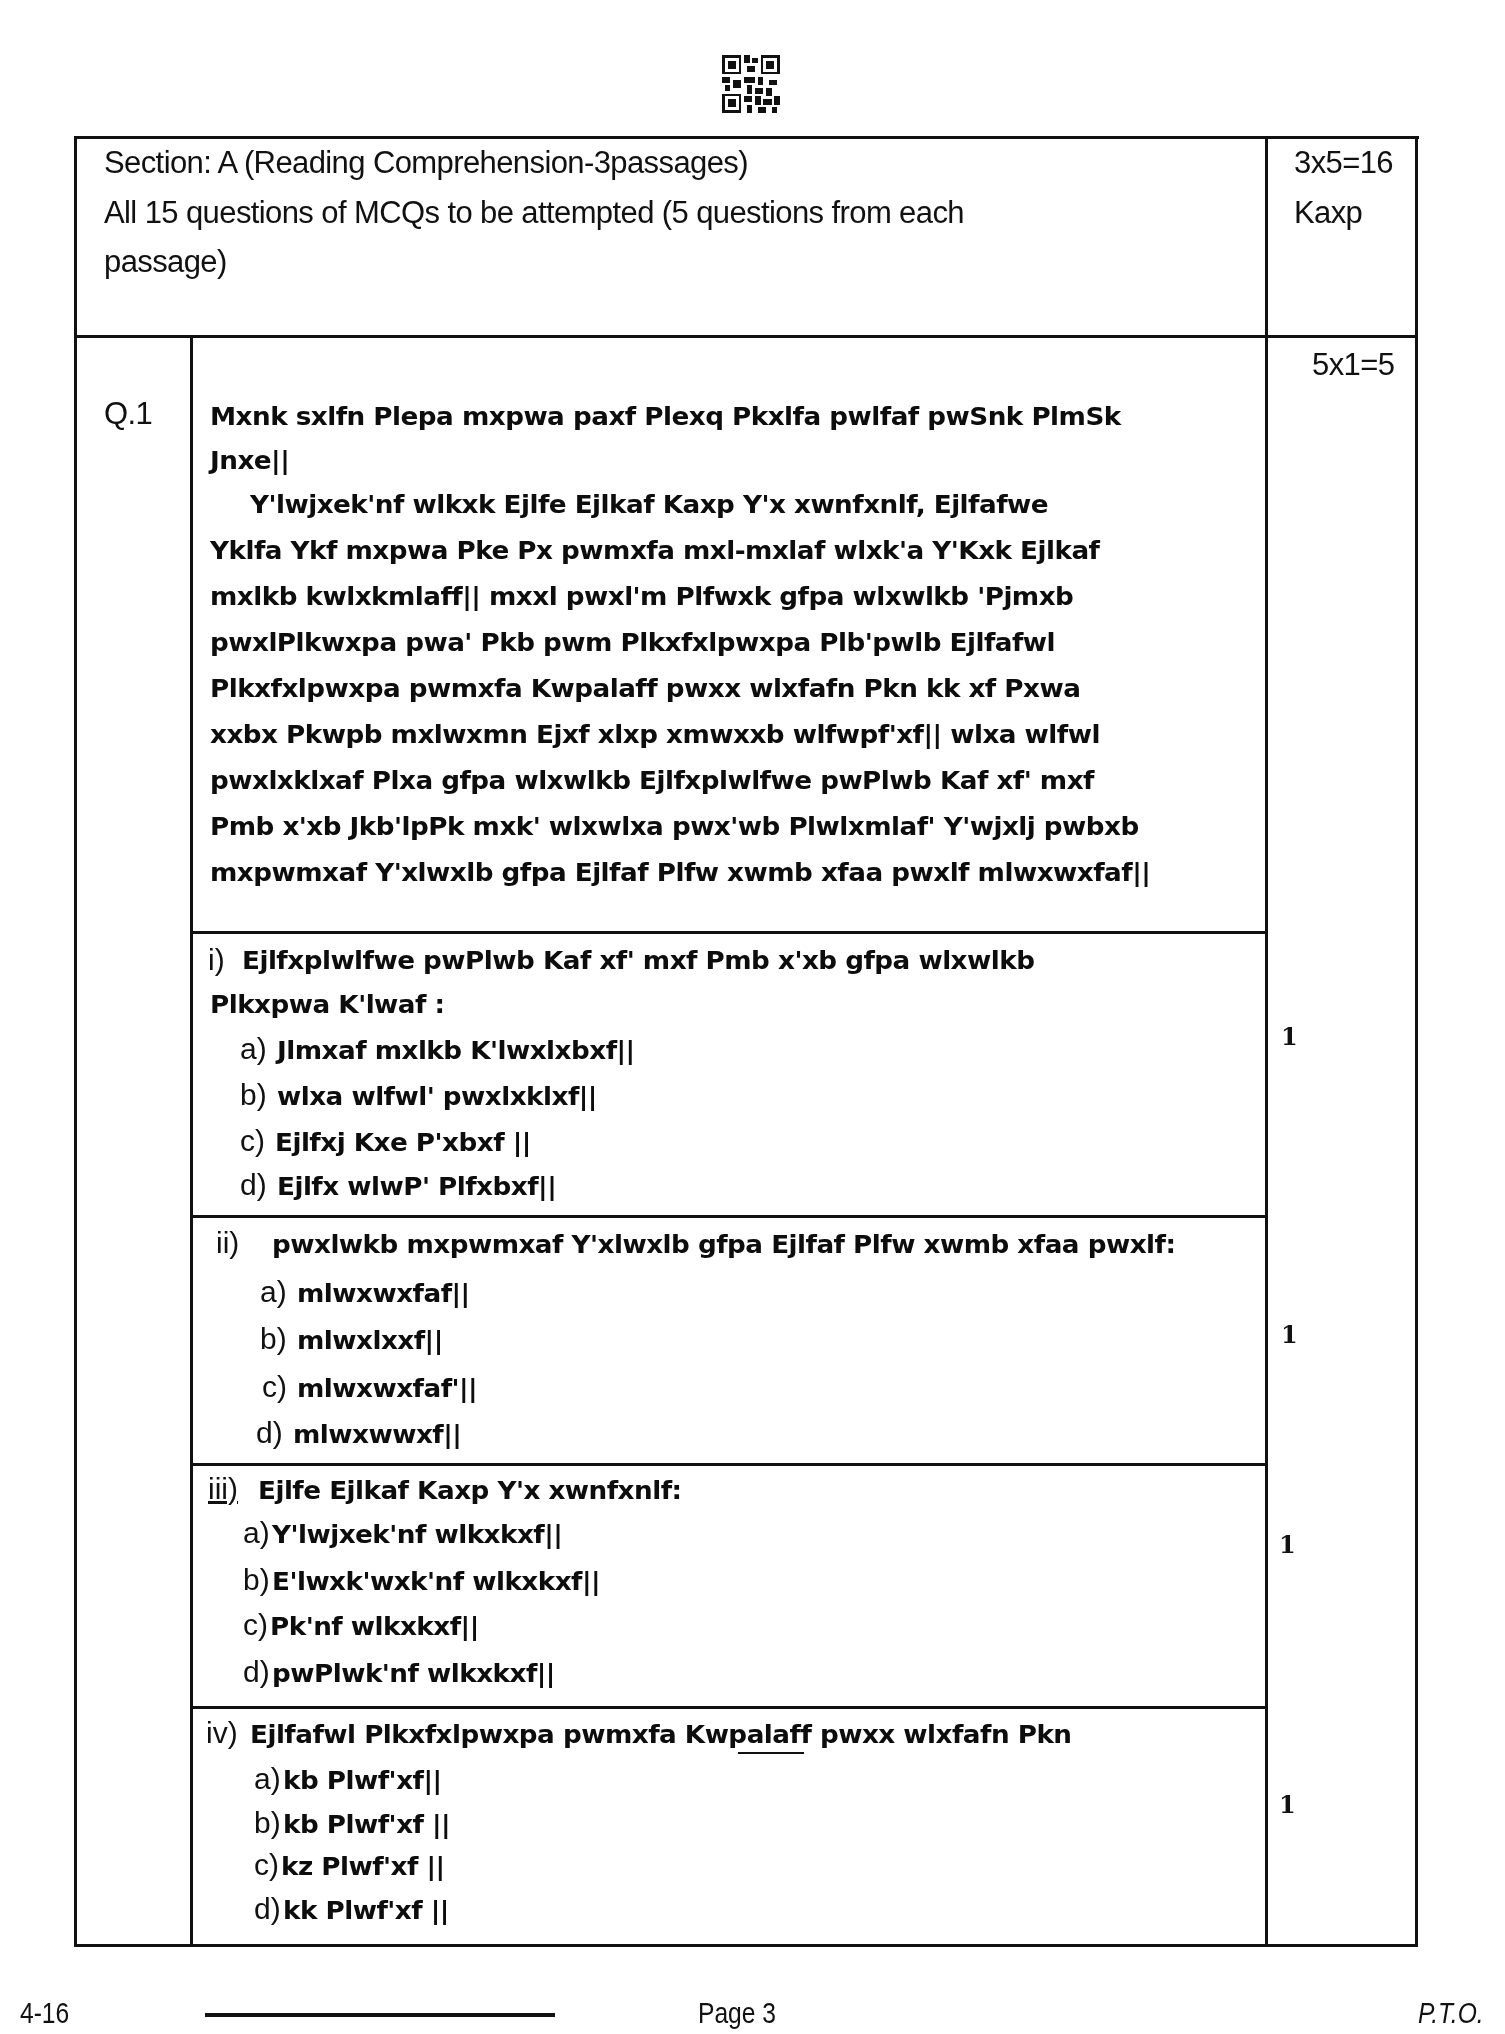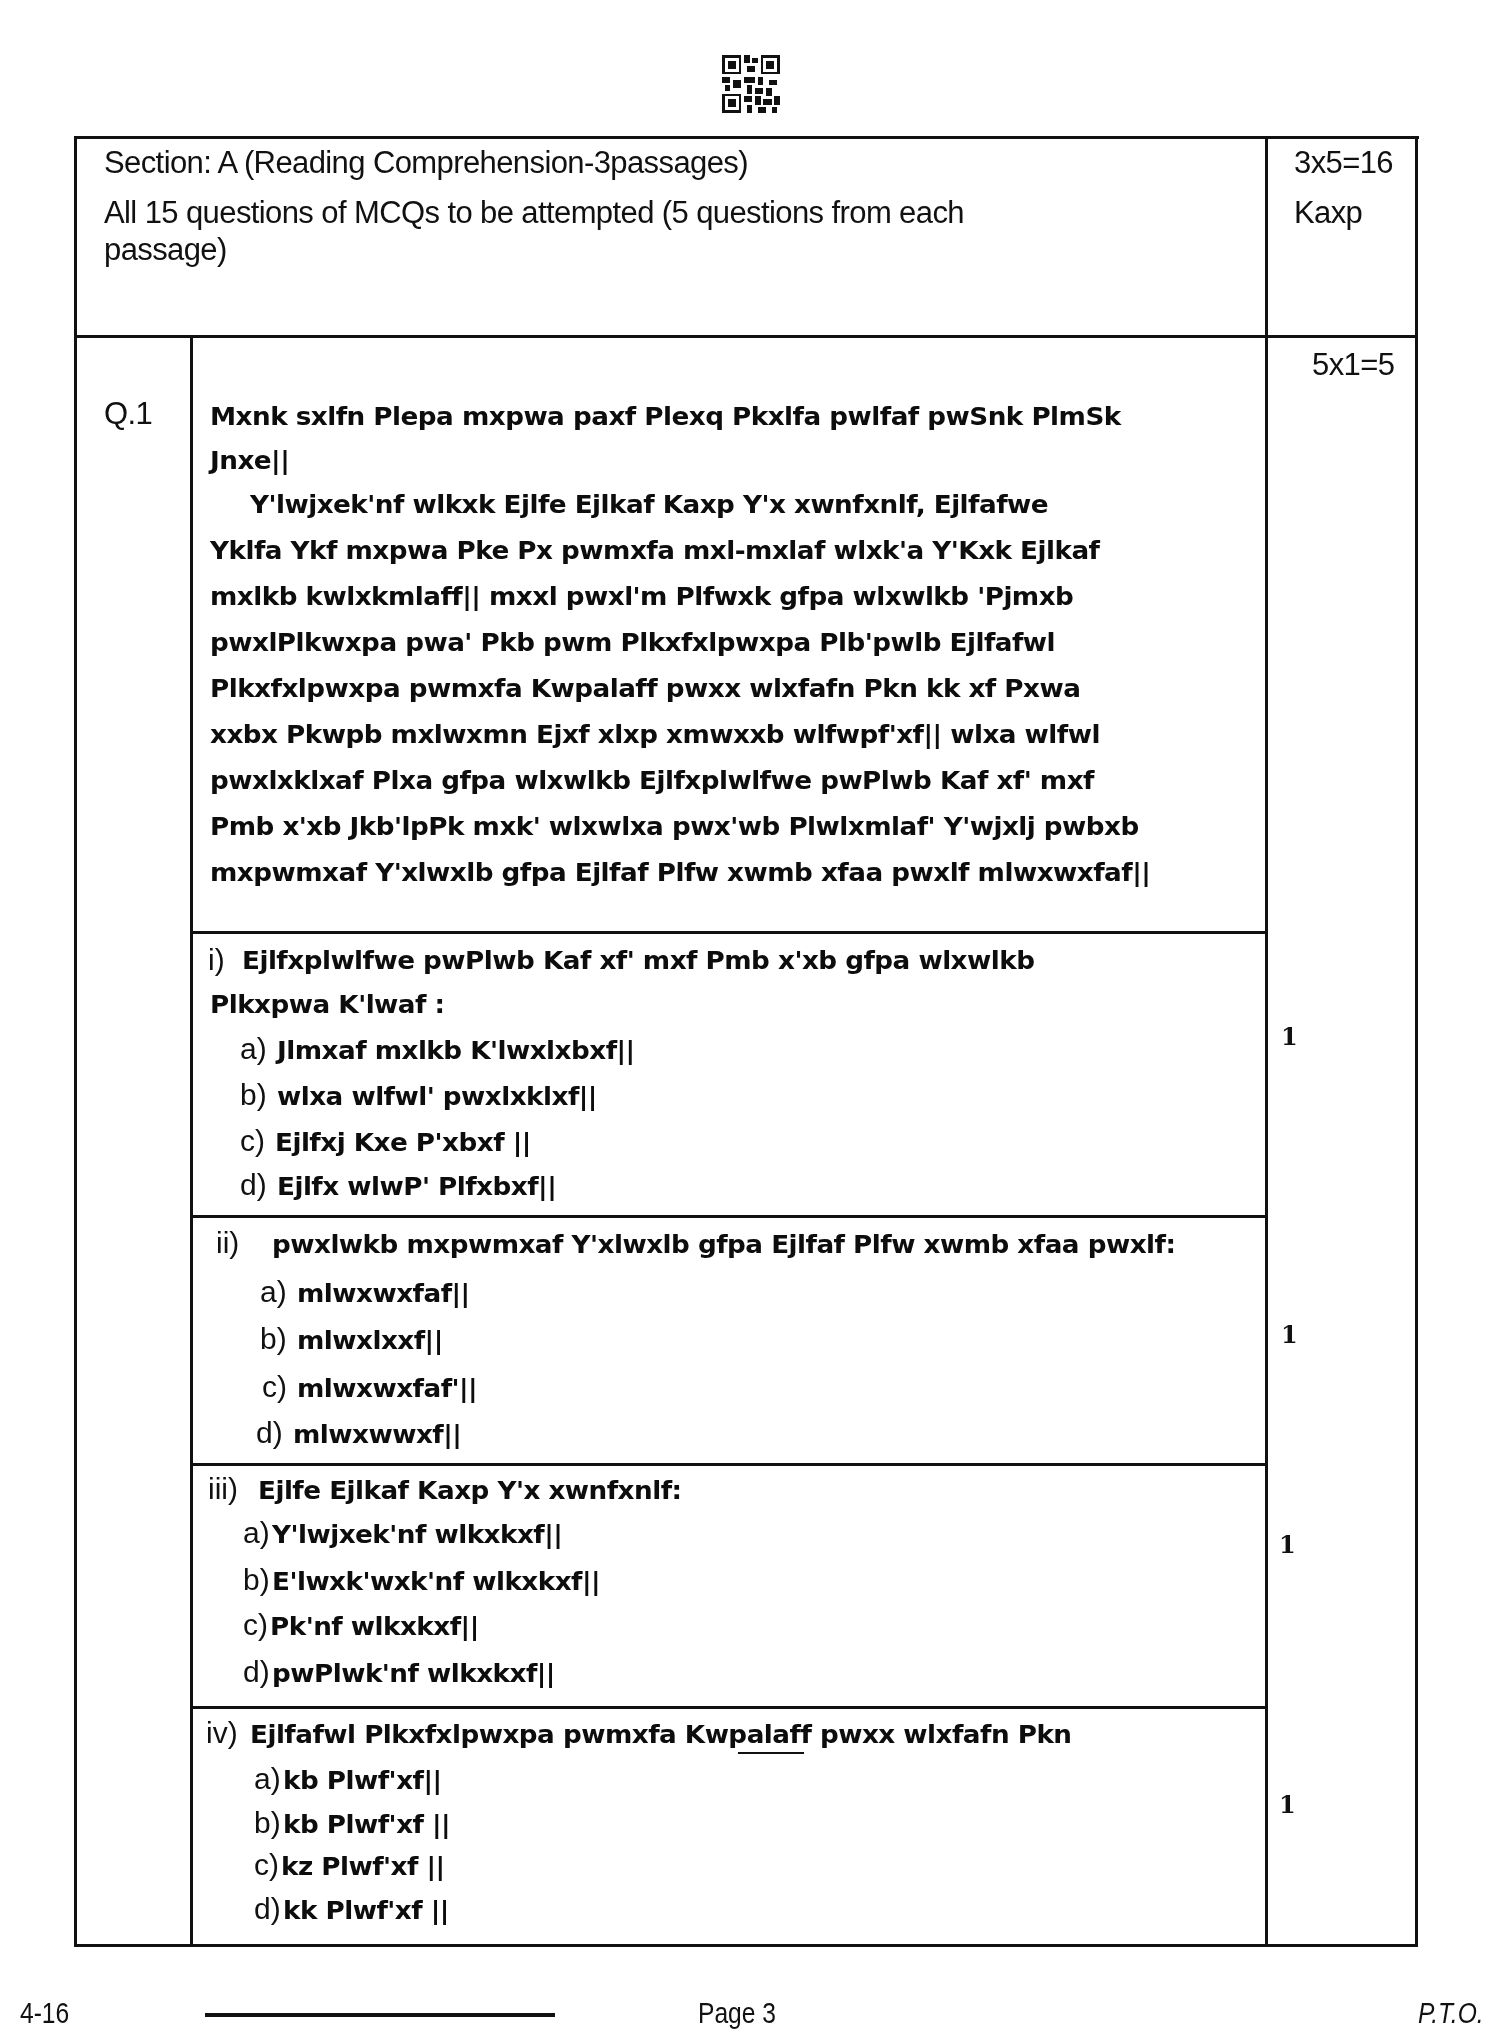--- a/index.html
+++ b/index.html
@@ -56,21 +56,21 @@
 <div class="line" style="left:74px; top:335px; width:1344px; height:3px;"></div>
 <div class="line" style="left:1265px; top:136px; width:3px; height:1811px;"></div>
 <div class="line" style="left:190px; top:336px; width:3px; height:1610px;"></div>
 <div class="line" style="left:190px; top:931px; width:1077px; height:3px;"></div>
 <div class="line" style="left:190px; top:1215px; width:1077px; height:3px;"></div>
 <div class="line" style="left:190px; top:1463px; width:1077px; height:3px;"></div>
 <div class="line" style="left:190px; top:1706px; width:1077px; height:3px;"></div>
 
 <div class="abs en" style="left:94px; top:143px;">Section: A (Reading Comprehension-3passages)</div>
 <div class="abs en" style="left:94px; top:193px;">All 15 questions of MCQs to be attempted (5 questions from each</div>
-<div class="abs en" style="left:94px; top:230px;">passage)</div>
+<div class="abs en" style="left:94px; top:242px;">passage)</div>
 <div class="abs en" style="left:1284px; top:143px;">3x5=16</div>
 <div class="abs en" style="left:1284px; top:193px;">Kaxp</div>
 
 <div class="abs en" style="left:94px; top:394px;">Q.1</div>
 <div class="abs en" style="left:1302px; top:345px;">5x1=5</div>
 
 <div>
   <div class="abs mm" style="left:210px; top:402px;">Mxnk sxlfn Plepa mxpwa paxf Plexq Pkxlfa pwlfaf pwSnk PlmSk</div>
   <div class="abs mm" style="left:210px; top:446px;">Jnxe||</div>
   <div class="abs mm" style="left:250px; top:490px;">Y'lwjxek'nf wlkxk Ejlfe Ejlkaf Kaxp Y'x xwnfxnlf, Ejlfafwe</div>
@@ -123,21 +123,21 @@
     <span class="mm">mlwxwxfaf'||</span>
   </div>
   <div class="row" style="left:256px; top:1416px;">
     <span class="opt">d)</span>
     <span class="mm">mlwxwwxf||</span>
   </div>
   <div class="abs mark" style="left:1281px; top:1320px;">1</div>
 </div>
 
 <div>
-  <div class="abs opt" style="left:208px; top:1472px;">iii)</div>
+  <div class="abs opt" style="left:208px; top:1472px;text-decoration:underline;">iii)</div>
   <div class="abs mm" style="left:258px; top:1476px;">Ejlfe Ejlkaf Kaxp Y'x xwnfxnlf:</div>
   <div class="row" style="left:243px; top:1516px; gap:2px;">
     <span class="opt">a)</span>
     <span class="mm">Y'lwjxek'nf wlkxkxf||</span>
   </div>
   <div class="row" style="left:243px; top:1563px; gap:2px;">
     <span class="opt">b)</span>
     <span class="mm">E'lwxk'wxk'nf wlkxkxf||</span>
   </div>
   <div class="row" style="left:243px; top:1608px; gap:2px;">

